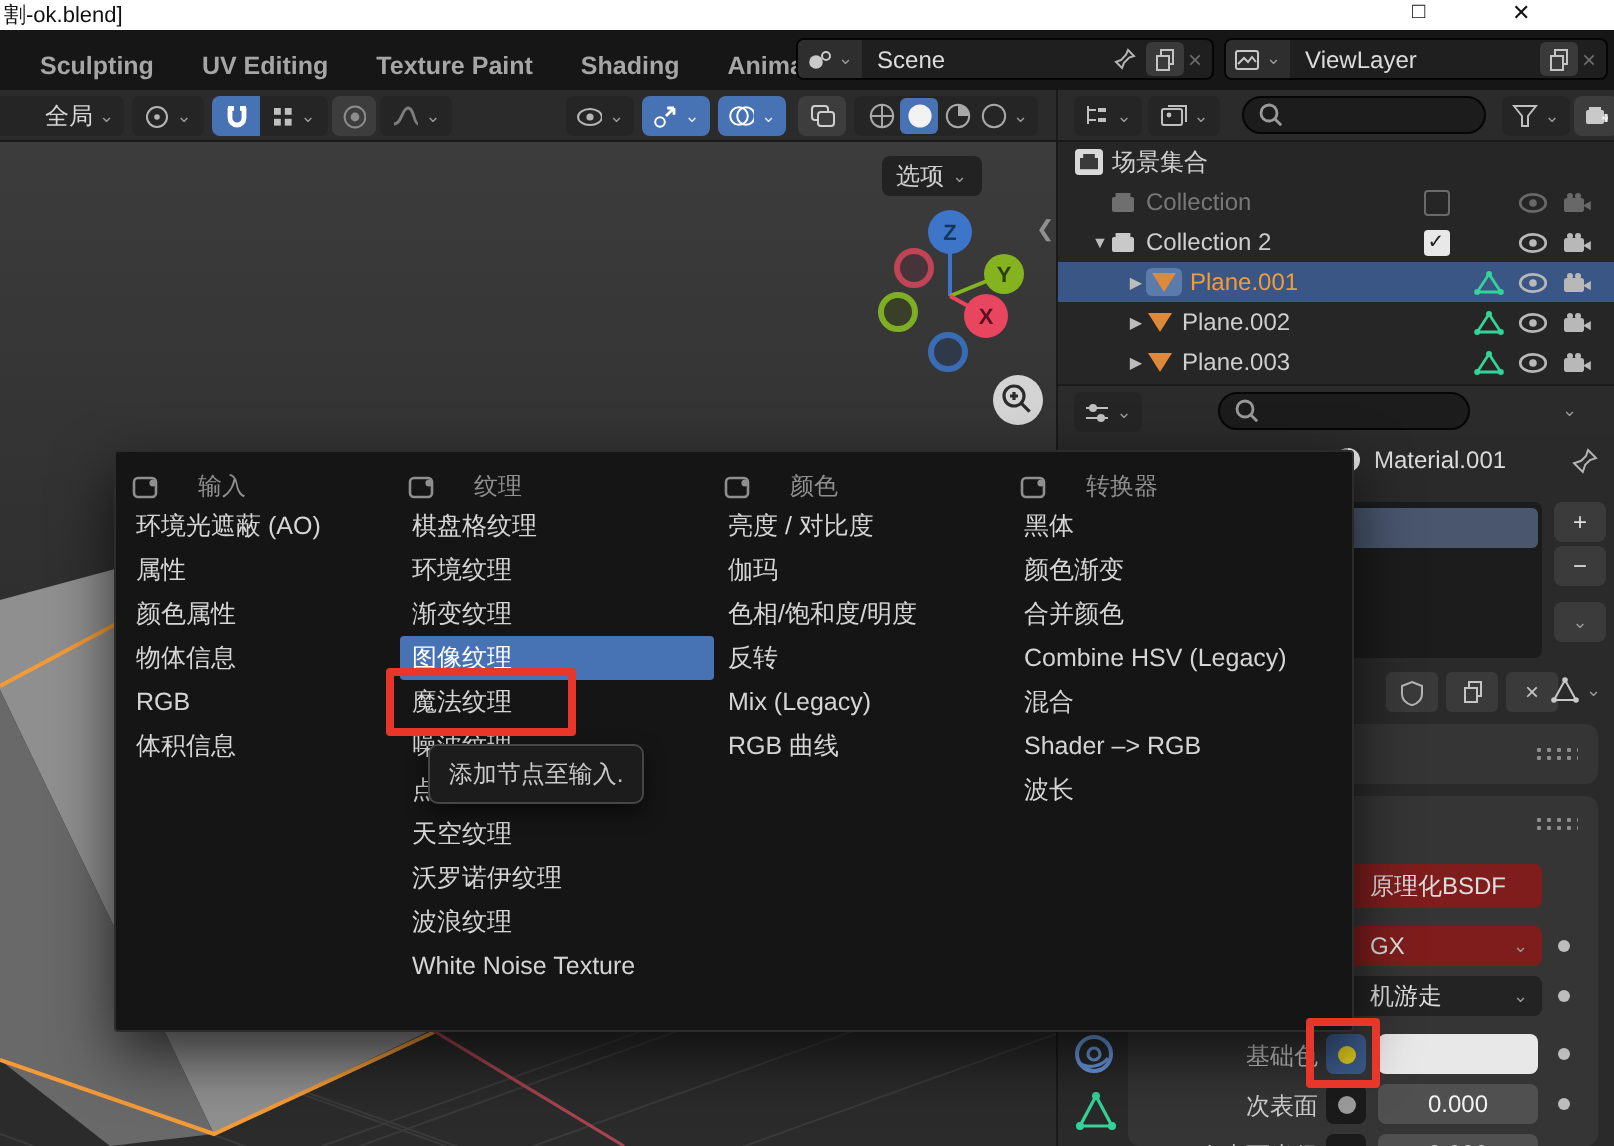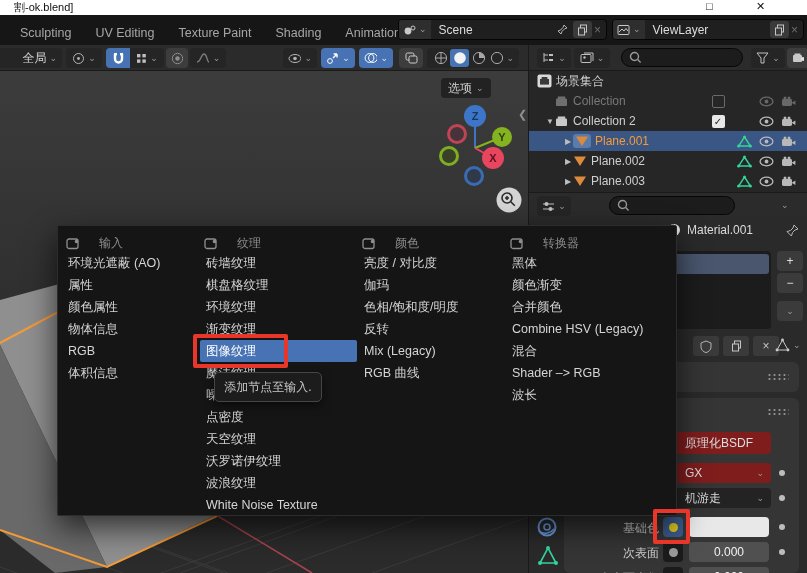--- a/index.html
+++ b/index.html
@@ -6,26 +6,26 @@
     --accent:#4772b3; --red:#e8362a; --orange:#f49b38; --rowsel:#3a5684;
     --ax-x:#e8455f; --ax-y:#85b320; --ax-z:#3d76c8; --swatch:#e8e8e8;
   }
   *{box-sizing:border-box; margin:0; padding:0; font-family:"Liberation Sans","DejaVu Sans",sans-serif;}
   html,body{background:#111;}
   #app{position:relative; width:807px; height:573px; overflow:hidden; background:#1d1d1d; font-size:12px; color:#c8c8c8;}
   .abs{position:absolute;}
   .chev{font-size:9px; color:#9a9a9a; line-height:1;}
   
   #titlebar{left:0;top:0;width:807px;height:15px;background:#fff;color:#111;display:flex;align-items:center;}
-  #titlebar .t{font-size:11px;margin-left:14px;}
+  #titlebar .t{font-size:11px;margin-left:2px;}
   #titlebar .wc{position:absolute;top:0;font-size:11px;color:#111;}
   
   #topbar{left:0;top:15px;width:807px;height:30px;background:#161616;display:flex;align-items:flex-end;}
   #tabs{display:flex;height:25px;align-items:center;padding-left:8px;}
-  .tab{padding:0 12px;color:#a6a6a6;font-size:12.5px;height:25px;display:flex;align-items:center;border-radius:5px 5px 0 0;}
+  .tab{padding:0 12px;color:#a6a6a6;font-size:12.5px;height:25px;display:flex;align-items:center;border-radius:5px 5px 0 0;font-weight:bold;}
   .idfield{position:absolute;top:4px;height:21px;background:#1f1f1f;border:1px solid #050505;border-radius:4px;display:flex;align-items:center;}
   .idfield .ichip{background:#2e2e2e;height:100%;display:flex;align-items:center;padding:0 4px;border-radius:3px 0 0 3px;gap:2px;}
   .idfield .val{color:#dcdcdc;padding:0 8px;flex:1;}
   .minibtn{background:#3a3a3a;border-radius:3px;height:17px;display:flex;align-items:center;justify-content:center;padding:0 4px;margin-right:2px;}
   
   #toolbar{left:0;top:45px;width:528px;height:26px;background:#2b2b2b;border-bottom:1px solid #1a1a1a;}
   #outliner-header{left:528px;top:45px;width:279px;height:26px;background:#2b2b2b;border-bottom:1px solid #1a1a1a;border-left:1px solid #1a1a1a;}
   .chip{position:absolute;top:3px;height:20px;background:#252525;border-radius:4px;display:flex;align-items:center;justify-content:center;gap:3px;padding:0 5px;}
   .chip.on{background:var(--accent);}
   .chip.midgray{background:#3d3d3d;}
@@ -619,21 +619,20 @@
       <div class="mcol" style="left: 142px; width: 157px;">
         <div class="mhead">
           <span>
             <svg width="14" height="13">
               <rect x="1" y="2" width="11" height="9.5" rx="2" fill="none" stroke="#8f8f8f" stroke-width="1.3"></rect>
               <circle cx="10.5" cy="4.5" r="1.8" fill="#8f8f8f"></circle>
             </svg>
           </span>
           <span>纹理</span>
         </div>
-        <div class="mitem">砖墙纹理</div>
         <div class="mitem">棋盘格纹理</div>
         <div class="mitem">环境纹理</div>
         <div class="mitem">渐变纹理</div>
         <div class="mitem hl">图像纹理</div>
         <div class="mitem">魔法纹理</div>
         <div class="mitem">噪波纹理</div>
         <div class="mitem">点密度</div>
         <div class="mitem">天空纹理</div>
         <div class="mitem">沃罗诺伊纹理</div>
         <div class="mitem">波浪纹理</div>

